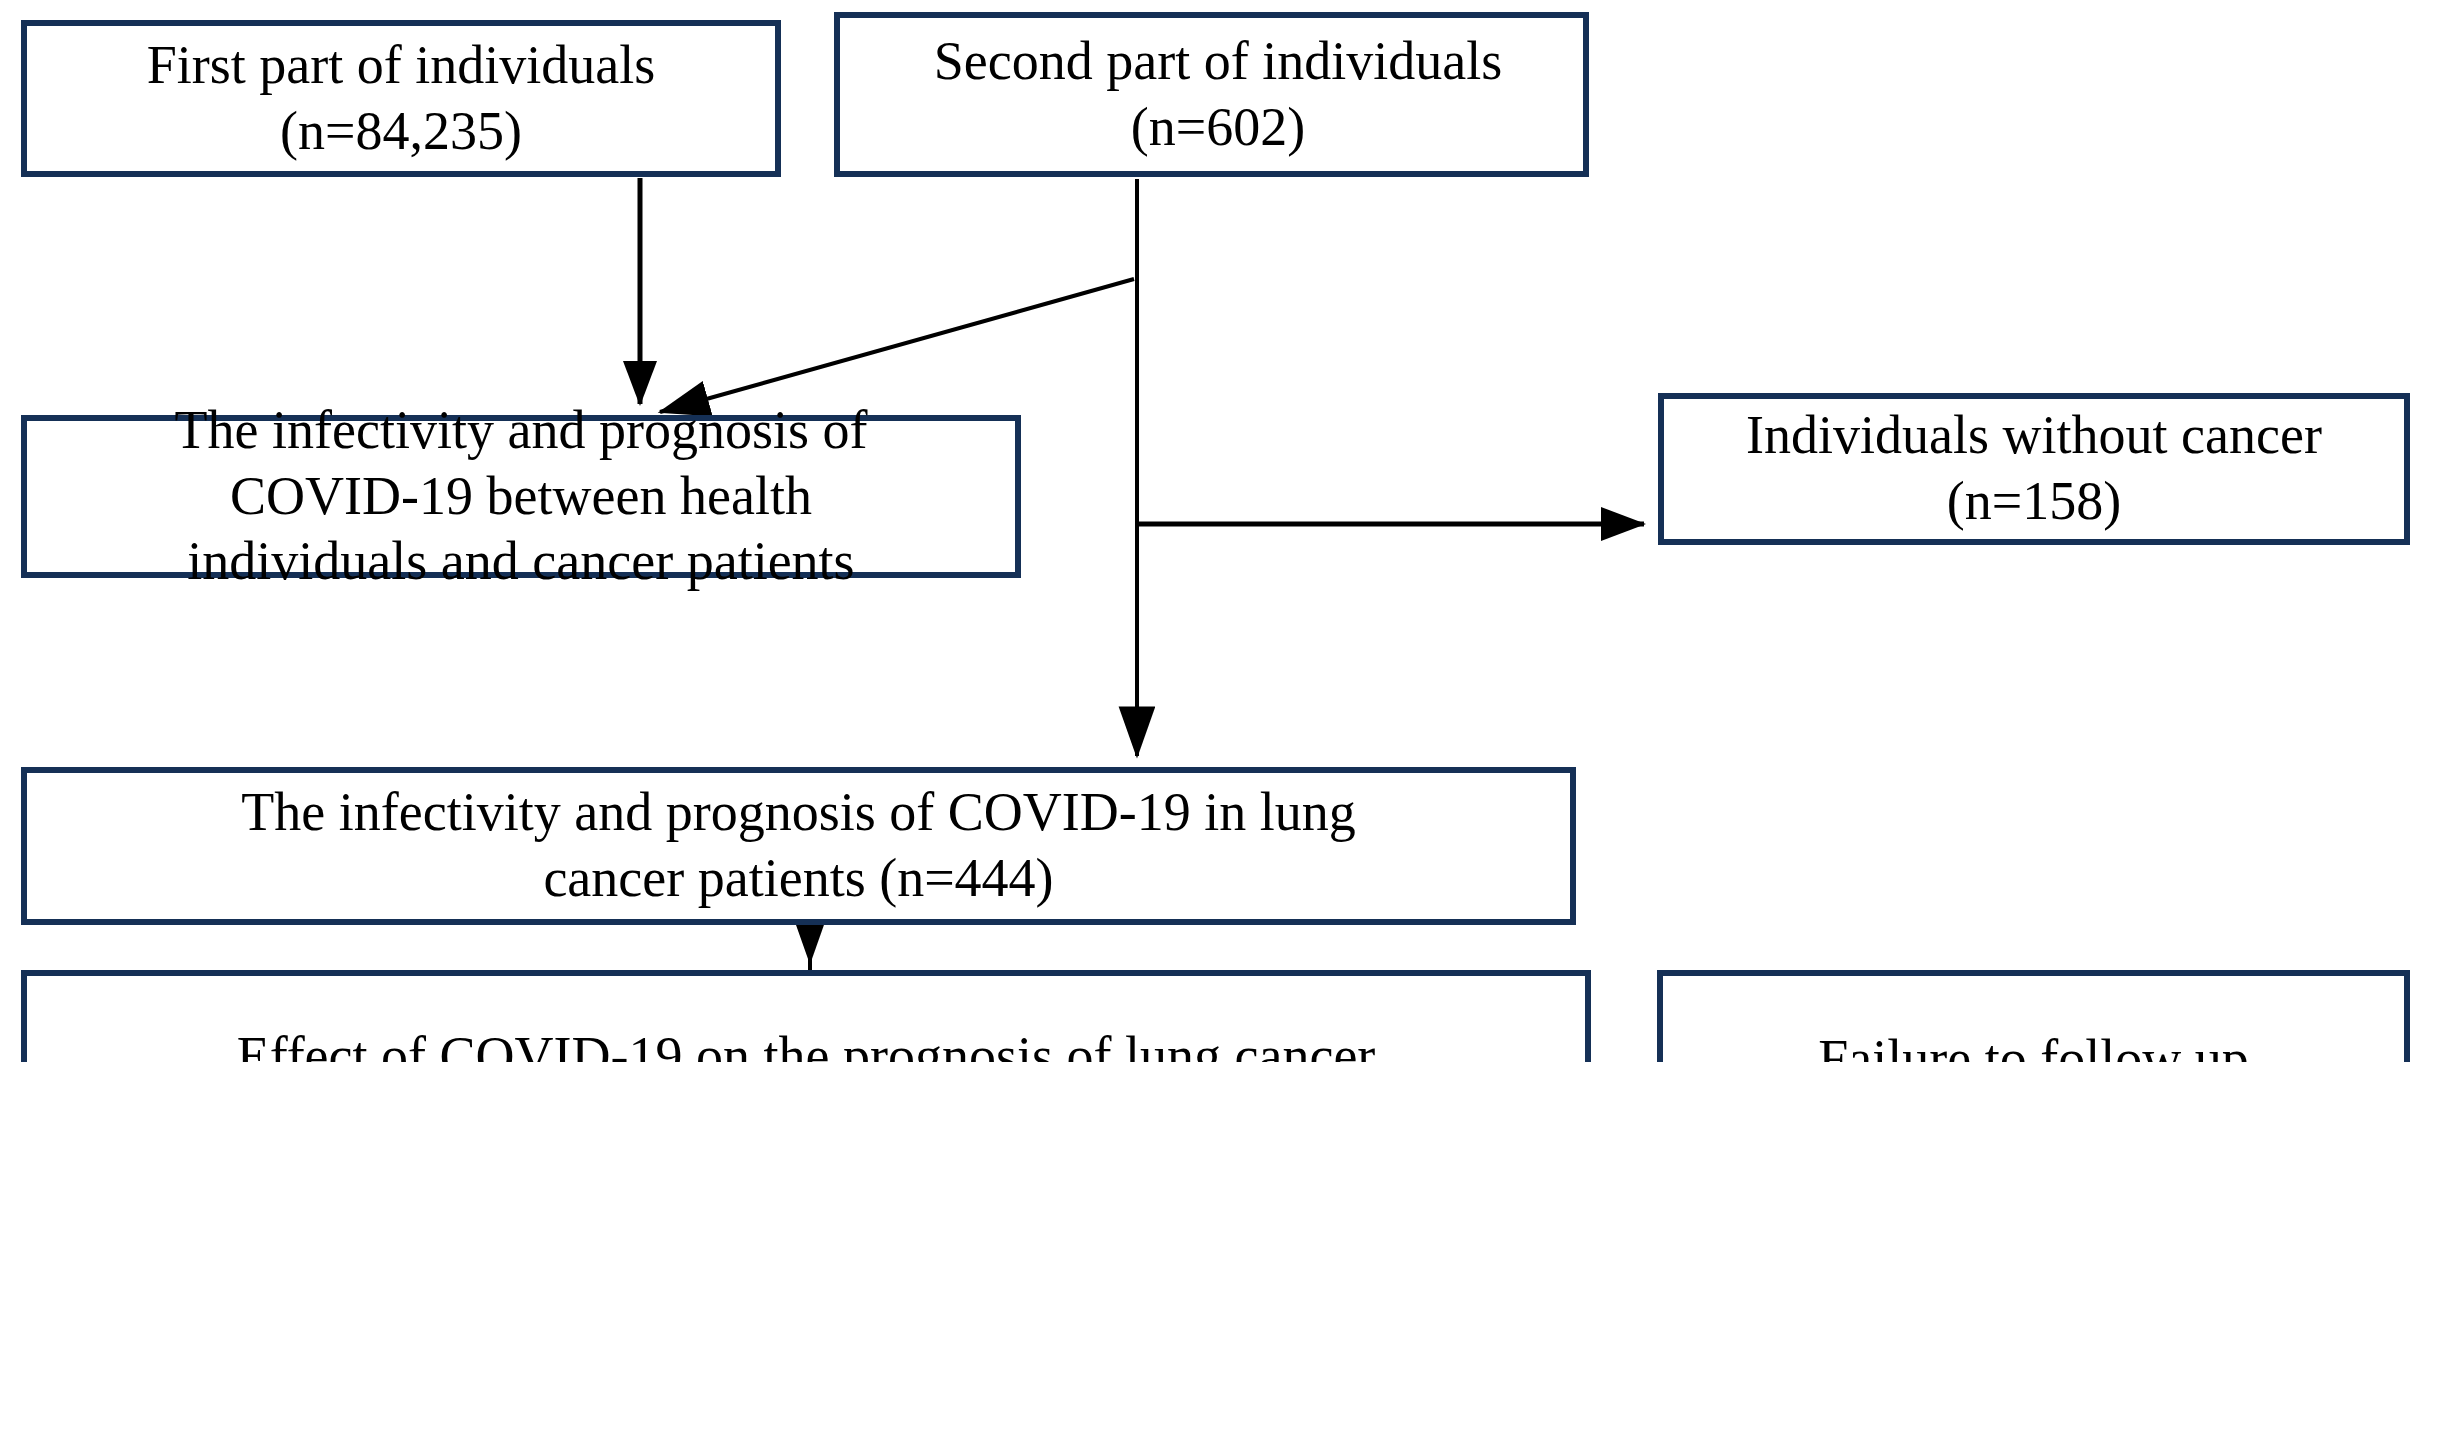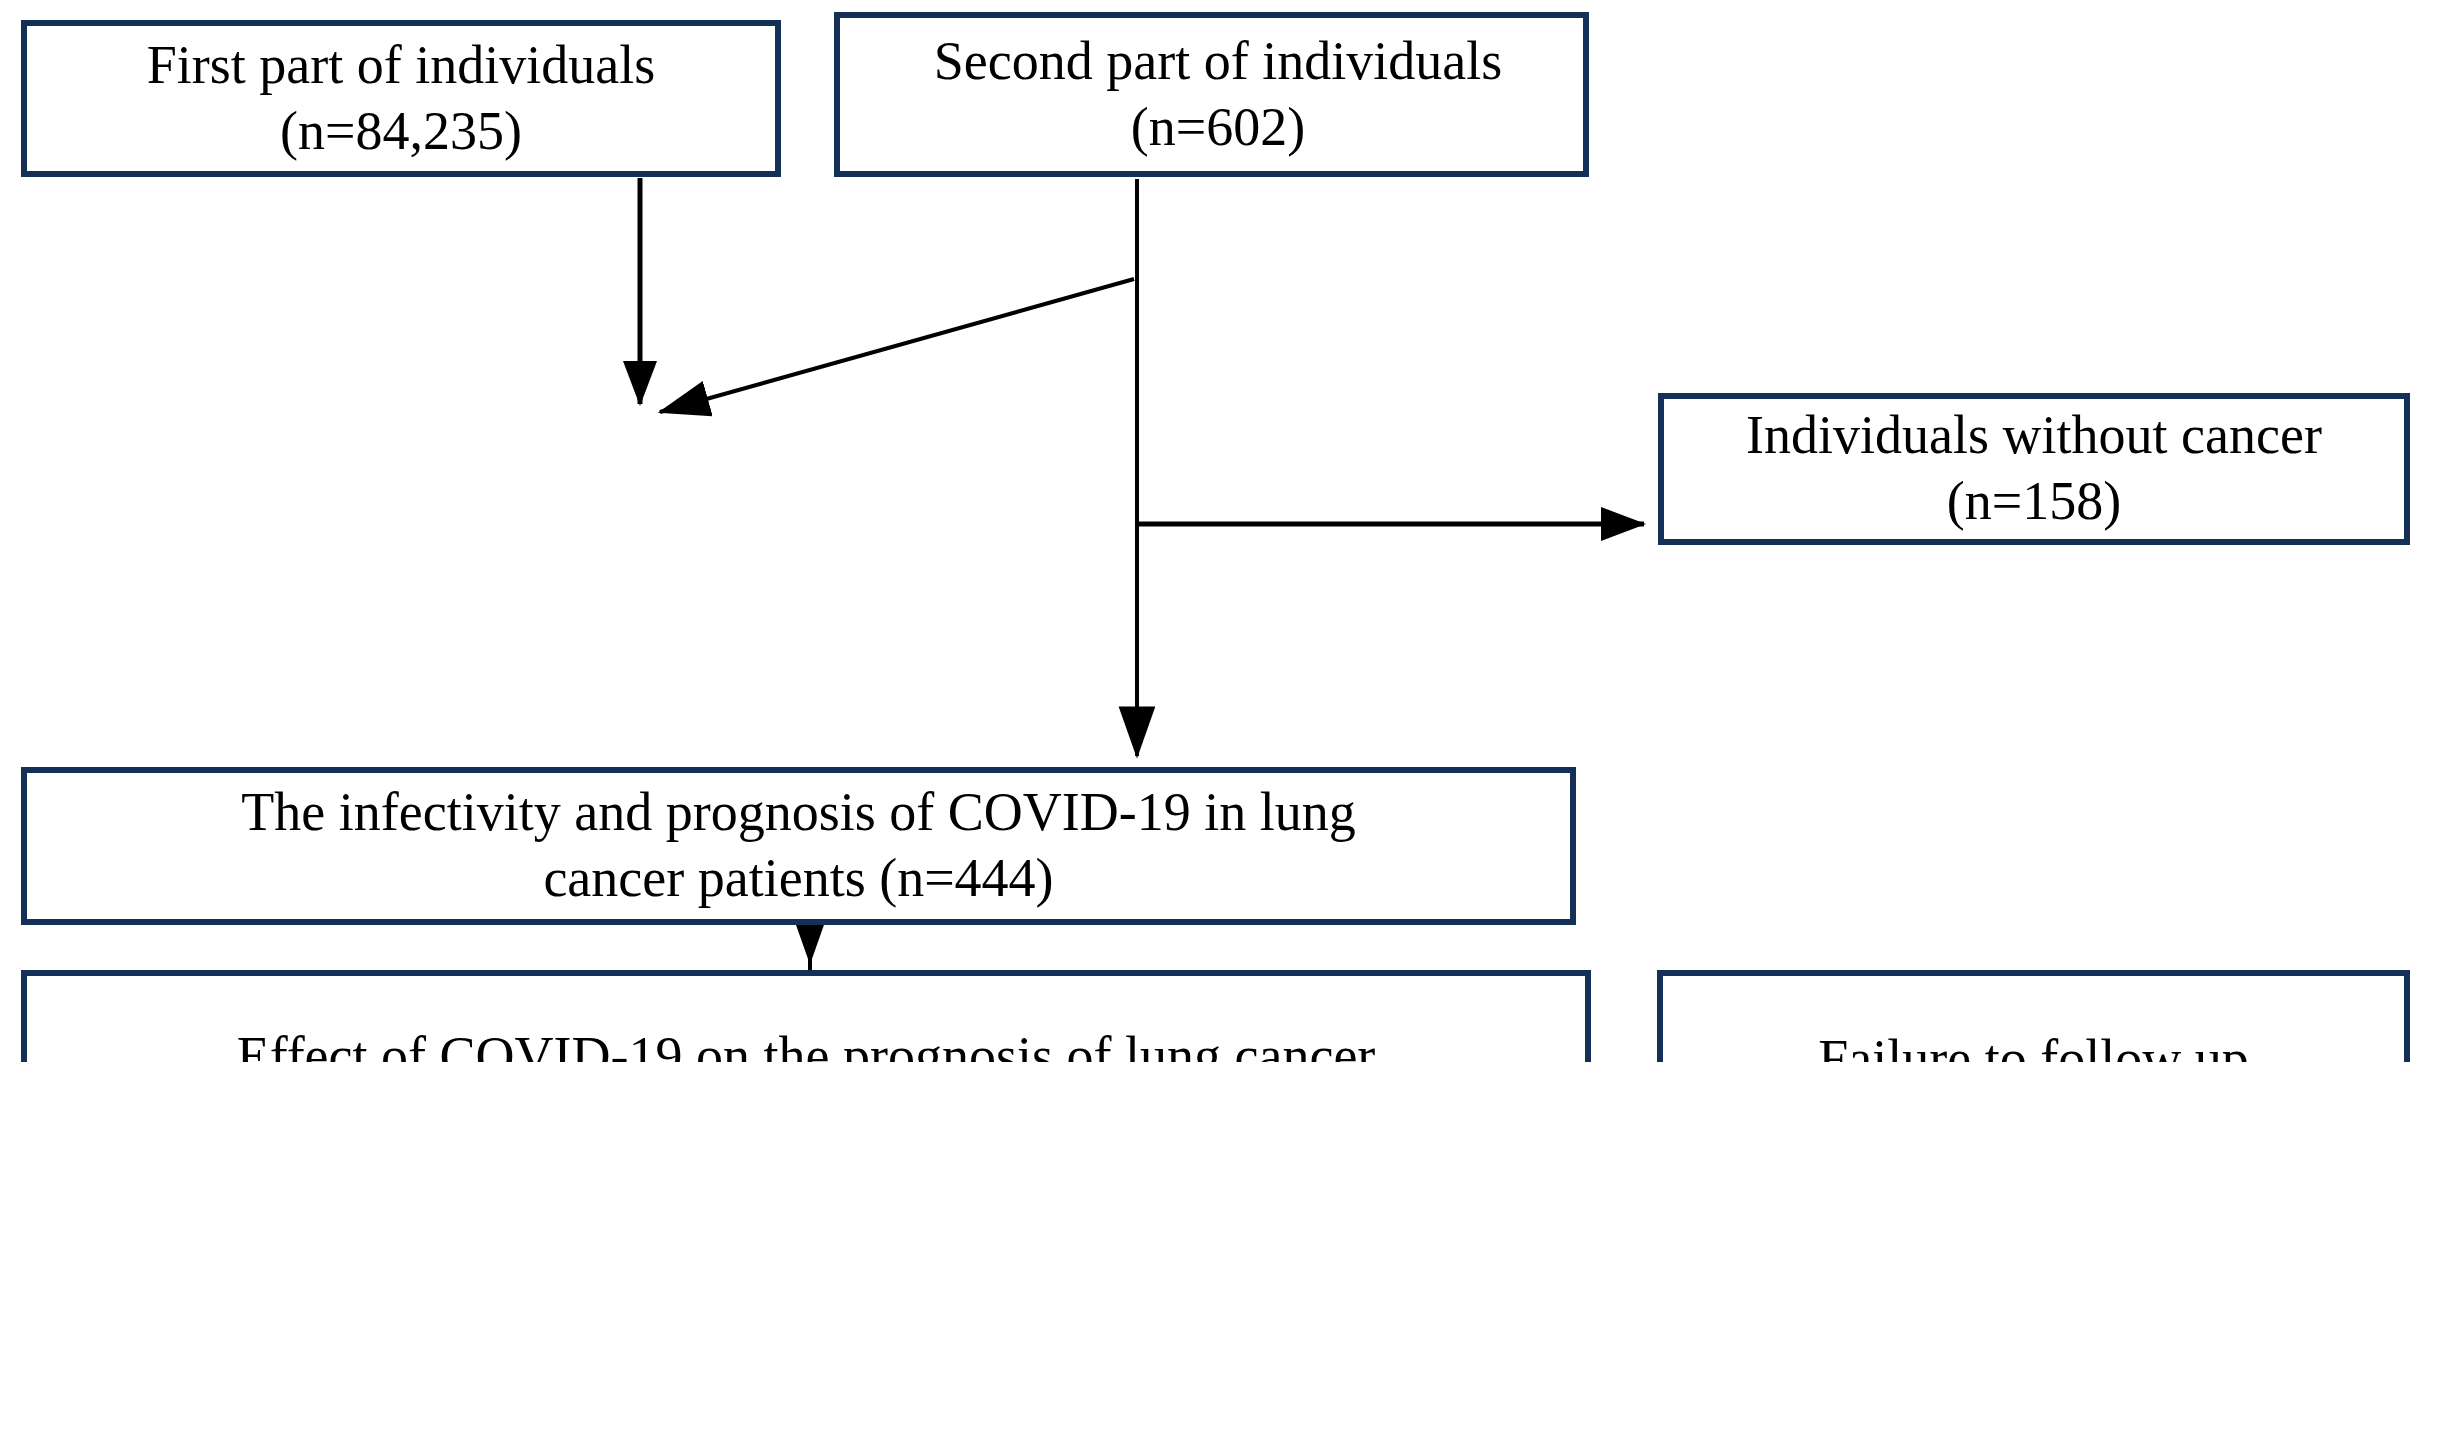--- a/index.html
+++ b/index.html
@@ -89,20 +89,25 @@
   <div class="node" style="left:21px; top:20px; width:760px; height:157px;">
     <div class="node-label">First part of individuals
 (n=84,235)</div>
   </div>
 
   <div class="node" style="left:834px; top:12px; width:755px; height:165px;padding-left:13px;">
     <div class="node-label">Second part of individuals
 (n=602)</div>
   </div>
 
+  <div class="node" style="left:21px; top:415px; width:1000px; height:163px;">
+    <div class="node-label">The infectivity and prognosis of
+COVID-19 between health
+individuals and cancer patients</div>
+  </div>
 
   <div class="node" style="left:1658px; top:393px; width:752px; height:152px;">
     <div class="node-label">Individuals without cancer
 (n=158)</div>
   </div>
 
   <div class="node" style="left:21px; top:767px; width:1555px; height:158px;align-items:center;">
     <div class="node-label">The infectivity and prognosis of COVID-19 in lung
 cancer patients (n=444)</div>
   </div>

